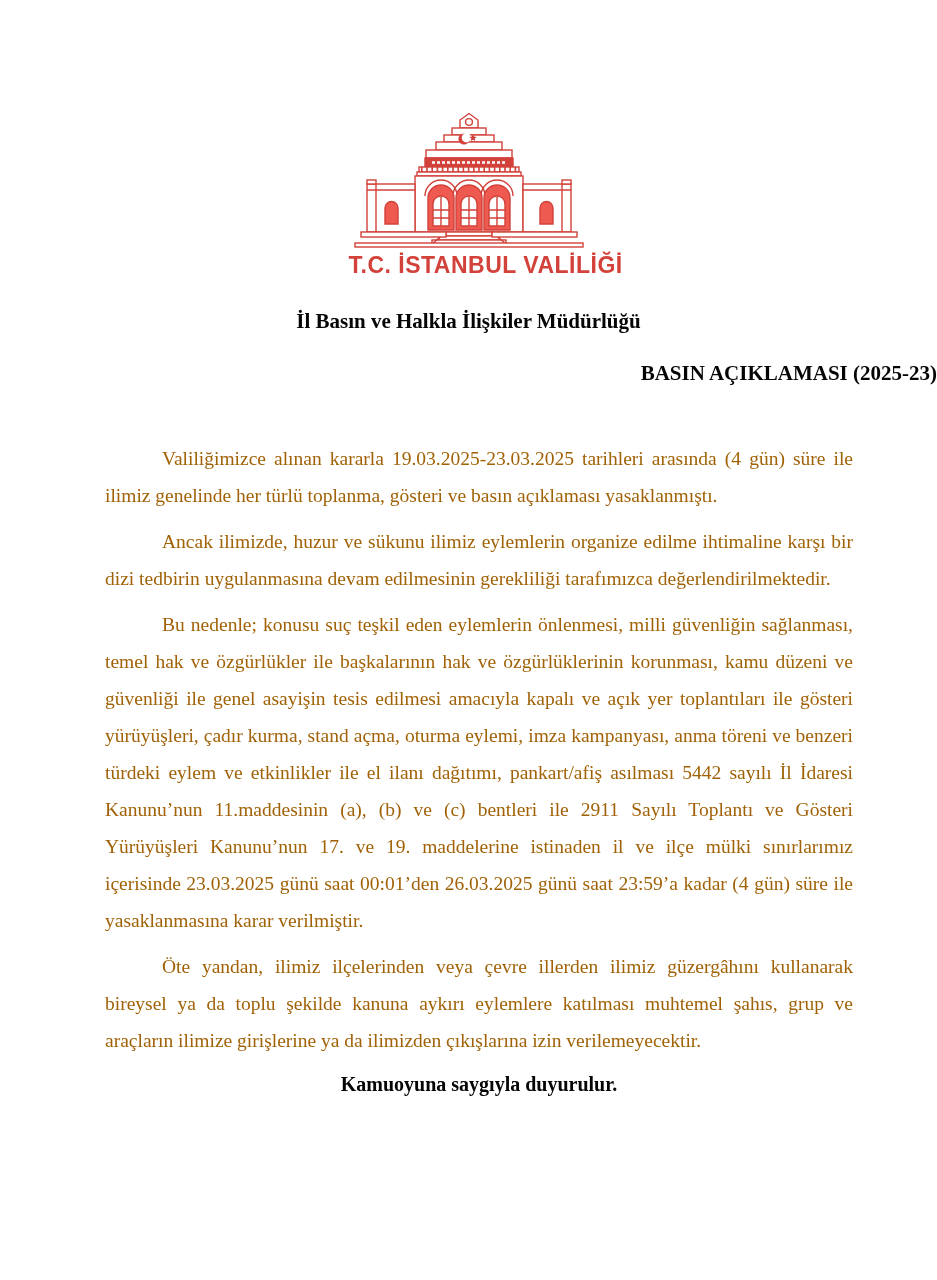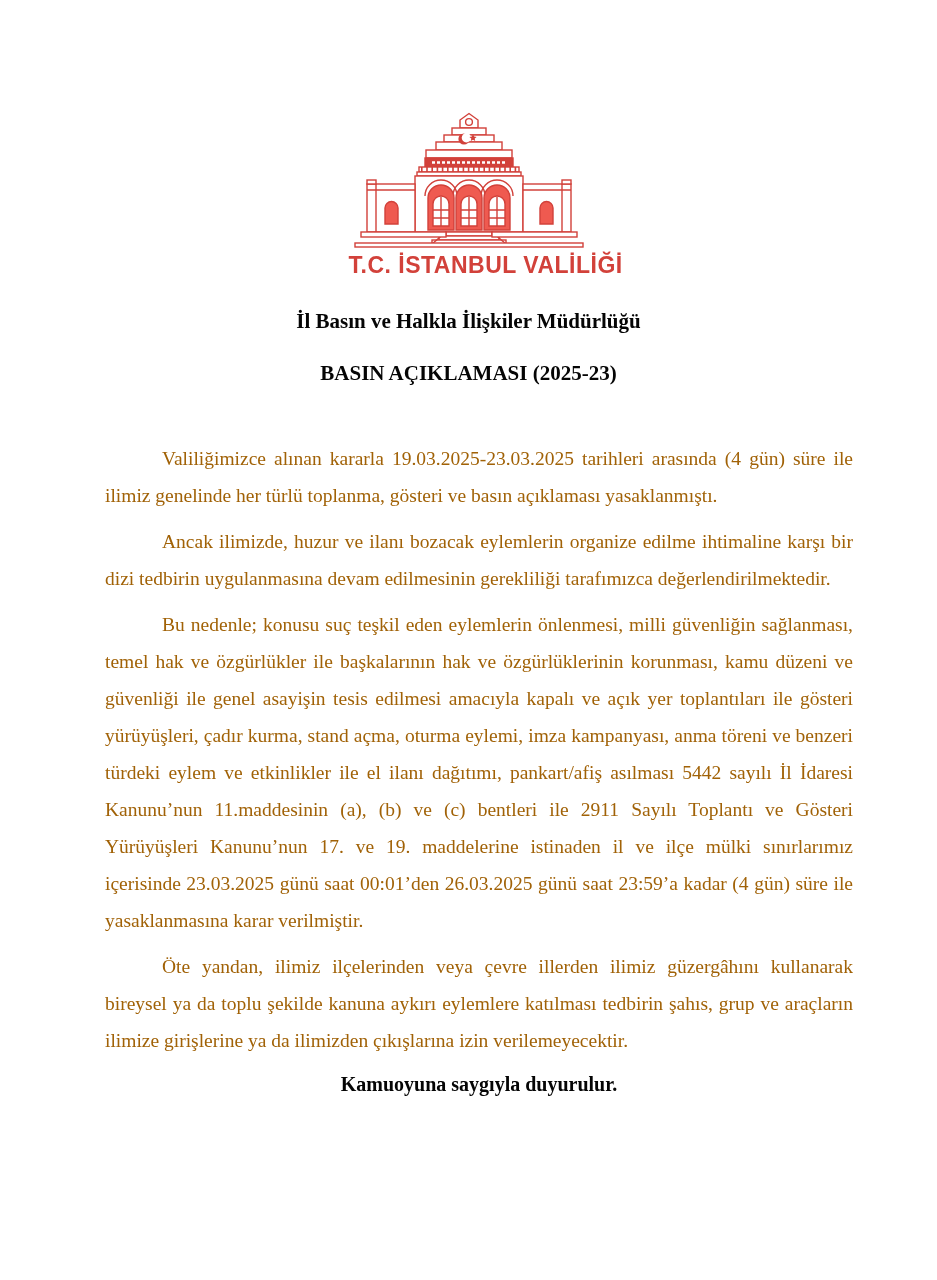--- a/index.html
+++ b/index.html
@@ -39,20 +39,21 @@
     margin-top: 30px;
     font-size: 21px;
     font-weight: bold;
     color: #050505;
   }
   .doc-head h2 {
     margin-top: 27px;
     font-size: 21px;
     font-weight: bold;
     color: #050505;
+    text-align: right;
   }
   .doc-body {
     width: 748px;
     margin: 54px 84px 0 105px;
   }
   .doc-body p.par {
     font-size: 19.5px;
     line-height: 37px;
     text-align: justify;
     text-indent: 57px;
@@ -143,19 +144,19 @@
     <div class="emblem-caption">T.C. İSTANBUL VALİLİĞİ</div>
   </header>
 
   <div class="doc-head">
     <h1>İl Basın ve Halkla İlişkiler Müdürlüğü</h1>
     <h2>BASIN AÇIKLAMASI (2025-23)</h2>
   </div>
 
   <main class="doc-body">
     <p class="par">Valiliğimizce alınan kararla 19.03.2025-23.03.2025 tarihleri arasında (4 gün) süre ile ilimiz genelinde her türlü toplanma, gösteri ve basın açıklaması yasaklanmıştı.</p>
-    <p class="par">Ancak ilimizde, huzur ve ilanı bozacak eylemlerin organize edilme ihtimaline karşı bir dizi tedbirin uygulanmasına devam edilmesinin gerekliliği tarafımızca değerlendirilmektedir.</p>
+    <p class="par">Ancak ilimizde, huzur ve sükunu ilimiz eylemlerin organize edilme ihtimaline karşı bir dizi tedbirin uygulanmasına devam edilmesinin gerekliliği tarafımızca değerlendirilmektedir.</p>
     <p class="par">Bu nedenle; konusu suç teşkil eden eylemlerin önlenmesi, milli güvenliğin sağlanması, temel hak ve özgürlükler ile başkalarının hak ve özgürlüklerinin korunması, kamu düzeni ve güvenliği ile genel asayişin tesis edilmesi amacıyla kapalı ve açık yer toplantıları ile gösteri yürüyüşleri, çadır kurma, stand açma, oturma eylemi, imza kampanyası, anma töreni ve benzeri türdeki eylem ve etkinlikler ile el ilanı dağıtımı, pankart/afiş asılması 5442 sayılı İl İdaresi Kanunu’nun 11.maddesinin (a), (b) ve (c) bentleri ile 2911 Sayılı Toplantı ve Gösteri Yürüyüşleri Kanunu’nun 17. ve 19. maddelerine istinaden il ve ilçe mülki sınırlarımız içerisinde 23.03.2025 günü saat 00:01’den 26.03.2025 günü saat 23:59’a kadar (4 gün) süre ile yasaklanmasına karar verilmiştir.</p>
-    <p class="par">Öte yandan, ilimiz ilçelerinden veya çevre illerden ilimiz güzergâhını kullanarak bireysel ya da toplu şekilde kanuna aykırı eylemlere katılması tedbirin şahıs, grup ve araçların ilimize girişlerine ya da ilimizden çıkışlarına izin verilemeyecektir.</p>
+    <p class="par">Öte yandan, ilimiz ilçelerinden veya çevre illerden ilimiz güzergâhını kullanarak bireysel ya da toplu şekilde kanuna aykırı eylemlere katılması muhtemel şahıs, grup ve araçların ilimize girişlerine ya da ilimizden çıkışlarına izin verilemeyecektir.</p>
     <p class="closing">Kamuoyuna saygıyla duyurulur.</p>
   </main>
 
 </div>
 
 </body></html>

